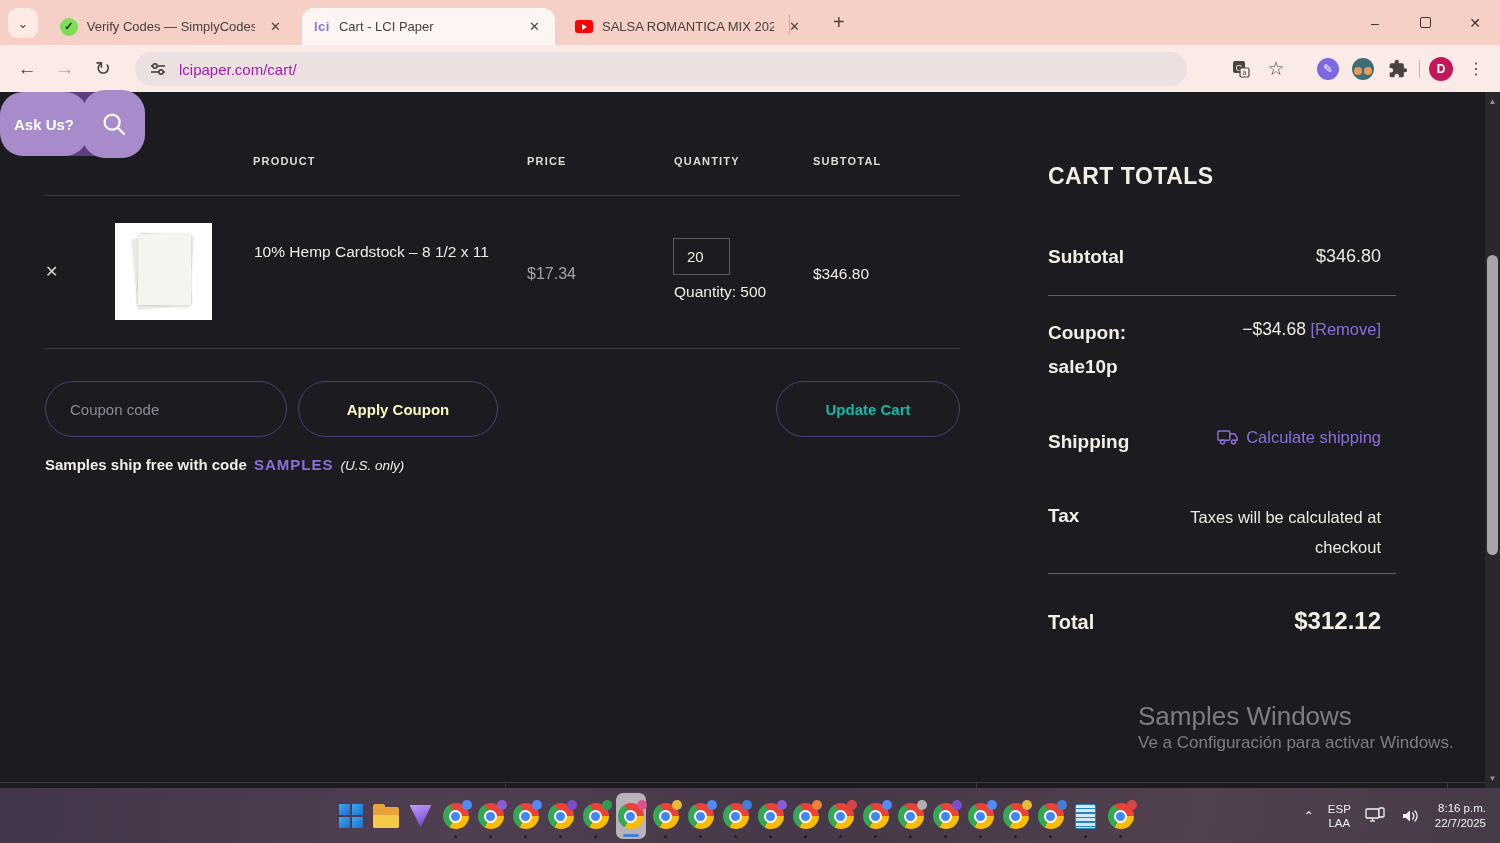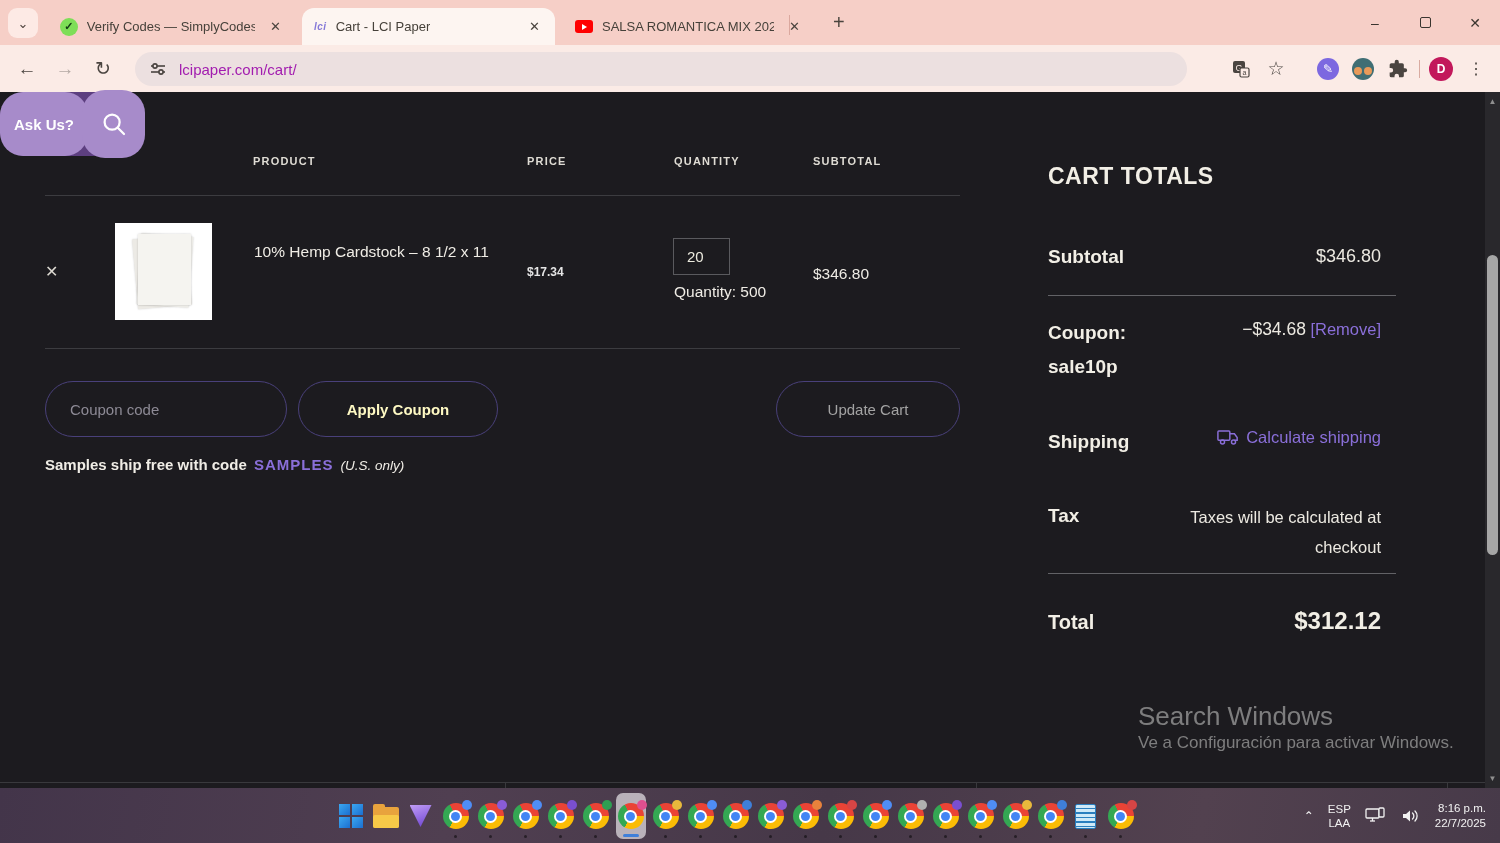--- a/index.html
+++ b/index.html
@@ -8,21 +8,21 @@
   .abs { position:absolute; }
 
   
   .tabstrip { left:0; top:0; width:1500px; height:45px; background:#f6cfc7; }
   .tab-search-btn { left:8px; top:8px; width:30px; height:30px; border-radius:9px; background:#fdeae5; display:flex; align-items:center; justify-content:center; color:#4a3f3a; font-size:13px; }
   .tab { top:8px; height:37px; display:flex; align-items:center; padding:0 10px 0 12px; font-size:13px; color:#46413a; }
   .tab.active { background:#fdf5f1; border-radius:12px 12px 0 0; }
   .tab .title { margin:0 10px 0 9px; white-space:nowrap; overflow:hidden; max-width:172px; }
   .tab .close { font-size:13px; color:#4a443e; padding:2px 5px; border-radius:50%; }
   .fav-sc { width:18px; height:18px; border-radius:50%; background:#7ede57; color:#143a14; display:flex; align-items:center; justify-content:center; font-size:11px; font-weight:bold; }
-  .fav-lci { font-size:10px; font-weight:bold; color:#8578d8; font-style:italic; letter-spacing:.5px; }
+  .fav-lci { font-size:13px; font-weight:bold; color:#8578d8; letter-spacing:.5px; }
   .fav-yt { width:18px; height:13px; border-radius:3px; background:#f00; display:flex; align-items:center; justify-content:center; }
   .fav-yt::after { content:""; width:0; height:0; border-left:5px solid #fff; border-top:3.5px solid transparent; border-bottom:3.5px solid transparent; }
   .tab-divider { left:789px; top:15px; width:1px; height:20px; background:#dba89e; }
   .newtab-btn { left:833px; top:11px; font-size:20px; color:#4a443e; line-height:22px; }
   .win-controls { right:0; top:0; height:45px; display:flex; align-items:center; }
   .win-btn { width:50px; height:34px; display:flex; align-items:center; justify-content:center; color:#3a352f; font-size:14px; }
   .win-max { width:11px; height:11px; border:1.5px solid #3a352f; border-radius:2px; }
 
   .toolbar { left:0; top:45px; width:1500px; height:47px; background:#fbebe6; display:flex; align-items:center; }
   .nav-ico { font-size:19px; color:#4a4440; width:38px; text-align:center; }
@@ -42,29 +42,29 @@
   .dots { font-size:16px; color:#4a4440; letter-spacing:0; }
 
   
   .page { left:0; top:92px; width:1485px; height:696px; background:#1c1b1f; }
   .col-head { font-size:11px; font-weight:bold; letter-spacing:1.2px; color:#dfdcd4; }
   .table-line { background:#3c3c40; height:1px; }
   .remove-x { color:#dcd9d1; font-size:16px; }
   .prod-img { left:115px; top:131px; width:97px; height:97px; background:#fff; }
   .sheet { position:absolute; background:#f1f0ec; box-shadow:0 0 2px rgba(0,0,0,.18); }
   .prod-name { font-size:15.5px; color:#efece5; line-height:29px; }
-  .price-purple { color:#e5e5e5; font-size:12px;font-weight:bold; }
+  .price-purple { color:#a3a3a3; font-size:16px; }
   .qty-box { width:57px; height:37px; border:1px solid #5a5a5e; background:transparent; color:#ecead f; color:#eceade; font-size:15px; padding-left:13px; font-family:"Liberation Sans", sans-serif; }
   .qty-note { font-size:15.5px; color:#efece5; }
   .money { font-size:15.5px; color:#efece5; }
   .pill { height:56px; border-radius:28px; border:1.5px solid #49407a; background:transparent; display:flex; align-items:center; justify-content:center; font-size:15px; font-family:"Liberation Sans", sans-serif; }
   .pill-input { padding:0 24px; color:#eceade; width:242px; justify-content:flex-start; }
   .pill-input::placeholder { color:#8d8a95; }
   .btn-apply { width:200px; color:#fef9c3; font-weight:bold; }
-  .btn-update { width:184px; color:#a3a3a3; font-weight:normal; }
+  .btn-update { width:184px; color:#14b8a6; font-weight:bold; }
   .samples { font-size:15px; font-weight:bold; color:#f0ede6; }
   .samples .code { color:#8a6fd9; letter-spacing:1px; margin:0 3px; }
   .samples .note { font-weight:normal; font-style:italic; font-size:13.5px; }
 
   .ct-title { font-size:23px; font-weight:bold; color:#f2efe6; letter-spacing:.5px; }
   .ct-label { font-size:19px; font-weight:bold; color:#f2efe6; }
   .ct-value { font-size:17.5px; color:#ece9e1; }
   .ct-hr { height:1px; background:#626266; }
   .ct-link { color:#8a6fd9; font-size:16.5px; }
   .ct-total-val { font-size:24px; font-weight:bold; color:#f2efe6; }
@@ -317,21 +317,21 @@
         <g fill="none" stroke="#e8e4da" stroke-width="1.5" stroke-linecap="round" stroke-linejoin="round">
           <path d="M3 4h2.4l2.3 11h10.6l2.2-8H7"></path>
           <circle cx="9.5" cy="19" r="1.6"></circle>
             <circle cx="16.5" cy="19" r="1.6"></circle>
         </g>
       </svg>
       <span class="abs nav-label-cream" style="left:222px; top:47px;">Cart</span>
     </div>
   </div>
 
-  <span class="abs watermark1" style="left:1138px; top:609px;">Search Windows</span>
+  <span class="abs watermark1" style="left:1138px; top:609px;">Samples Windows</span>
   <span class="abs watermark2" style="left:1138px; top:641px;">Ve a Configuración para activar Windows.</span>
 
   <div class="abs scrolltop-btn">
     <svg width="24" height="16" viewBox="0 0 24 16">
       <polyline points="4,13 12,4 20,13" fill="none" stroke="#fff" stroke-width="3.2" stroke-linecap="round" stroke-linejoin="round"></polyline>
     </svg>
   </div>
 </div>
 
 <div class="abs scrollbar">

